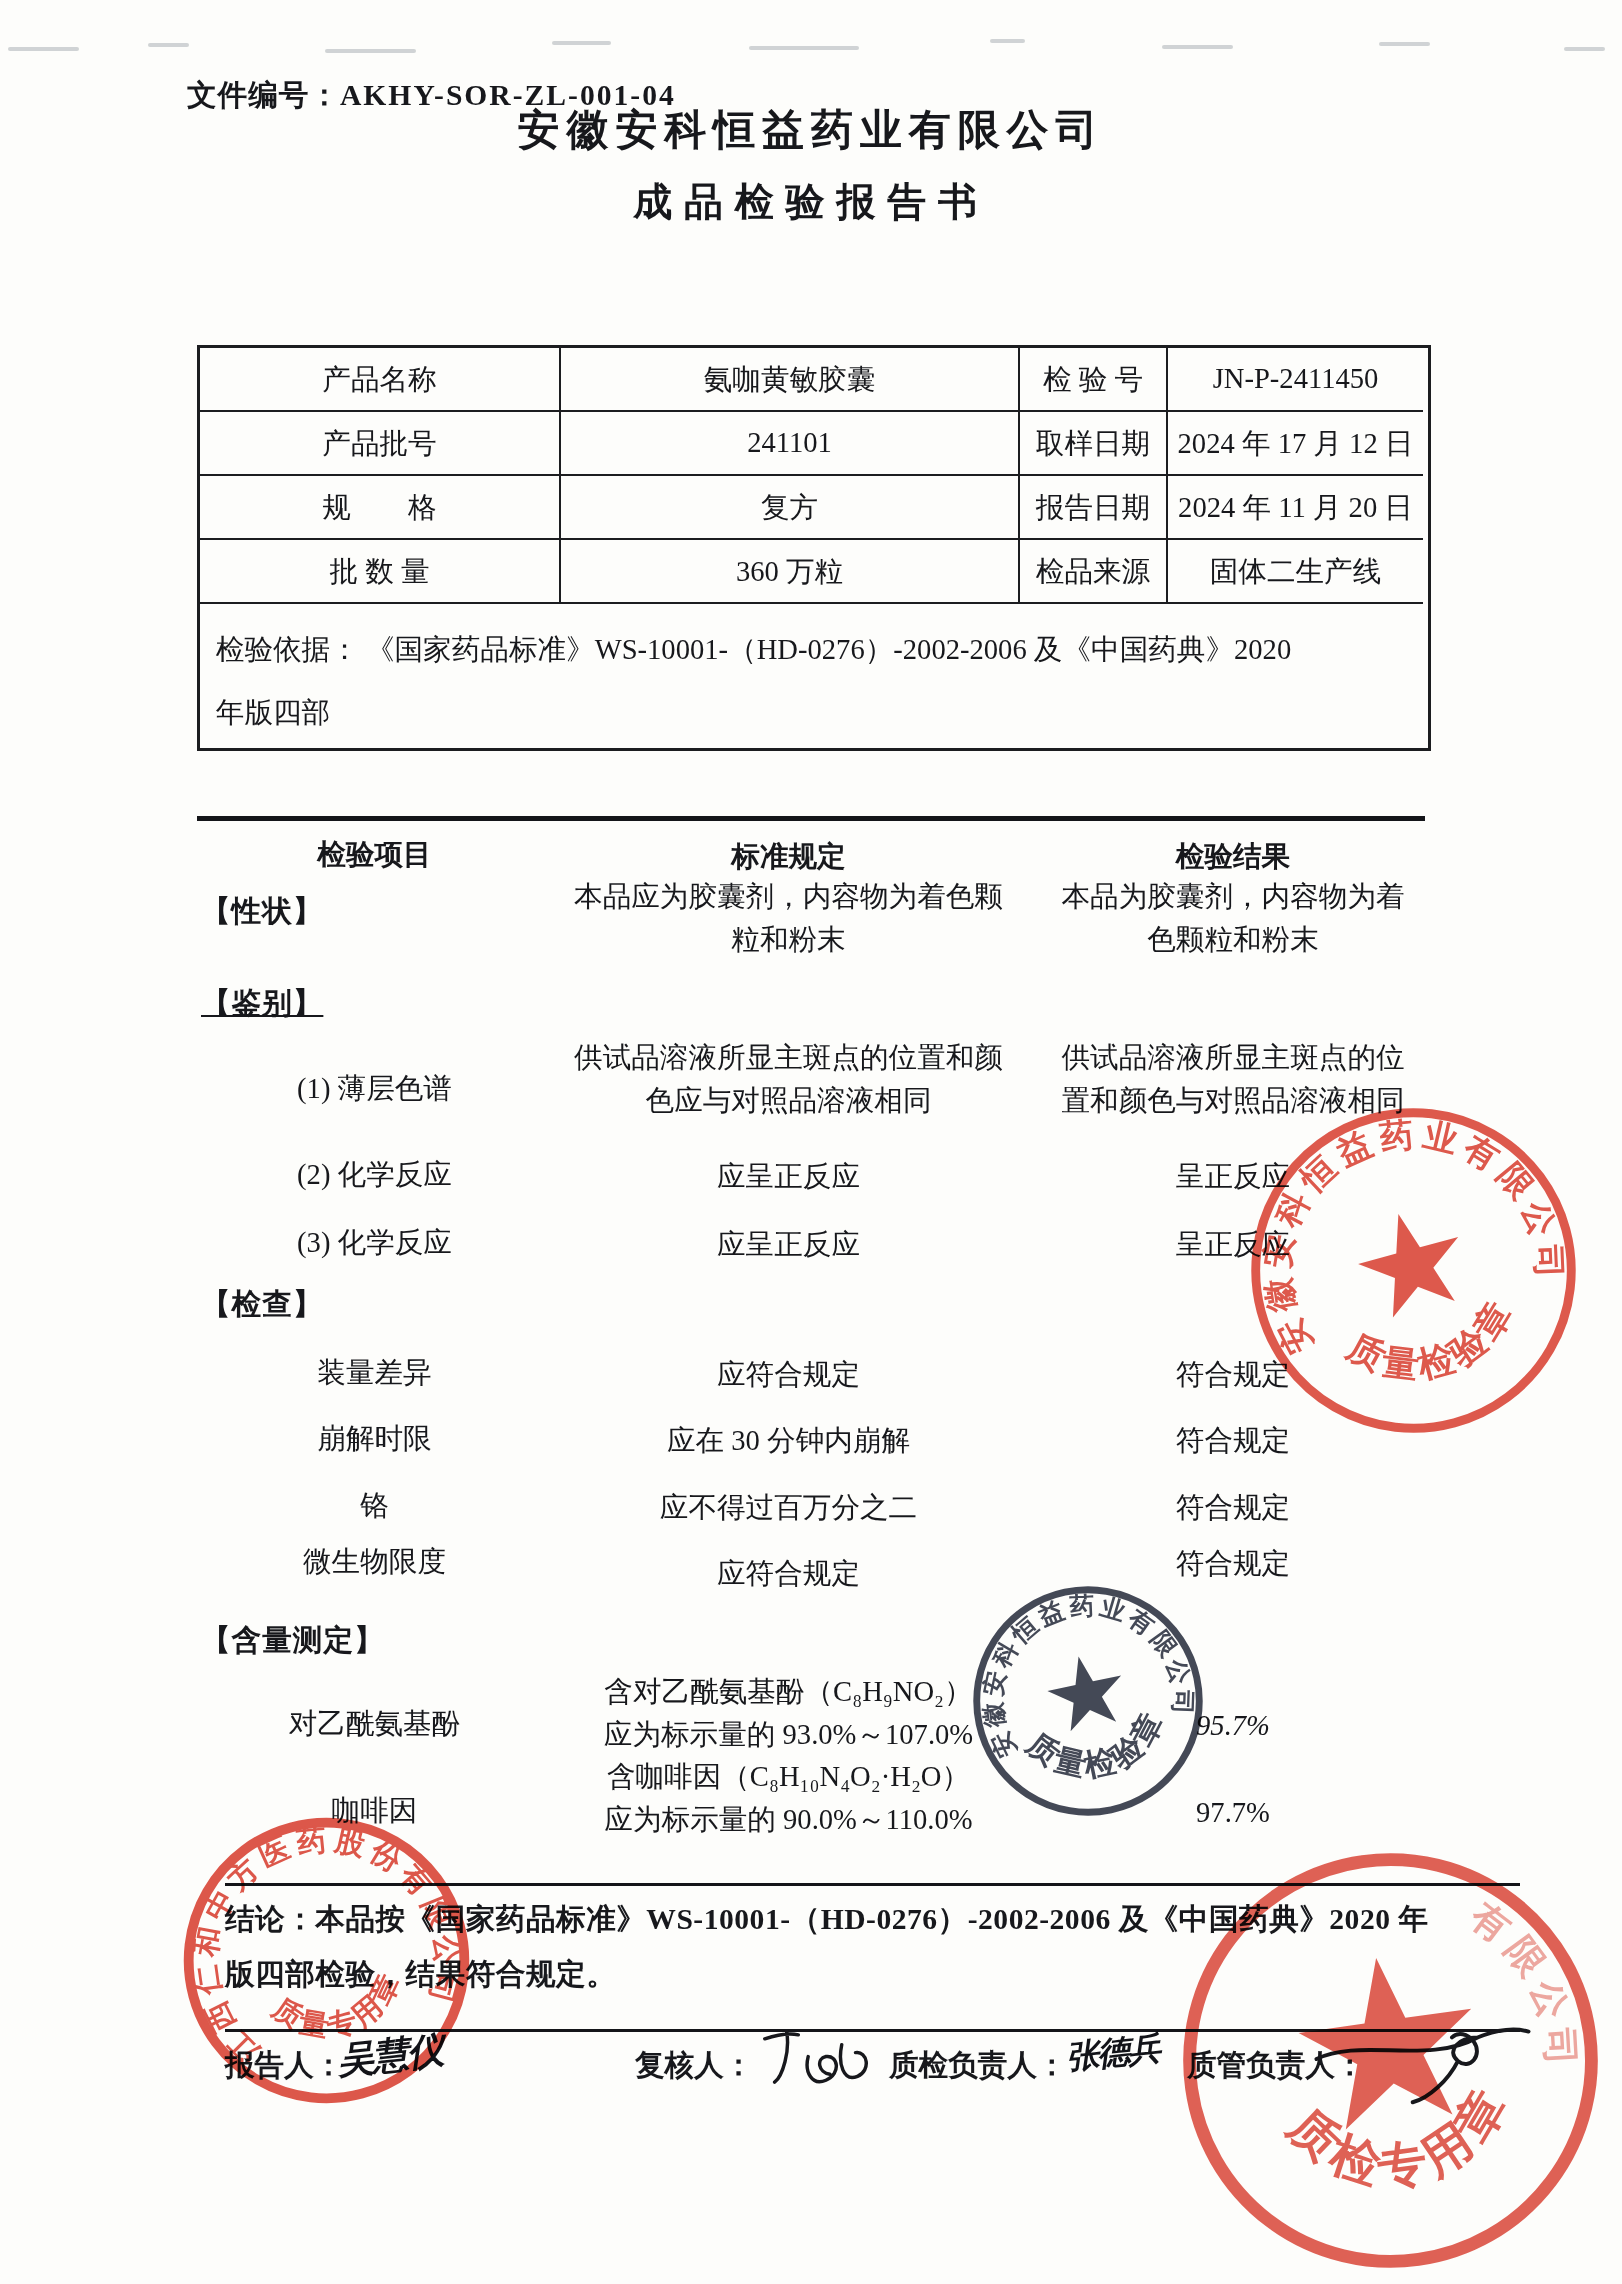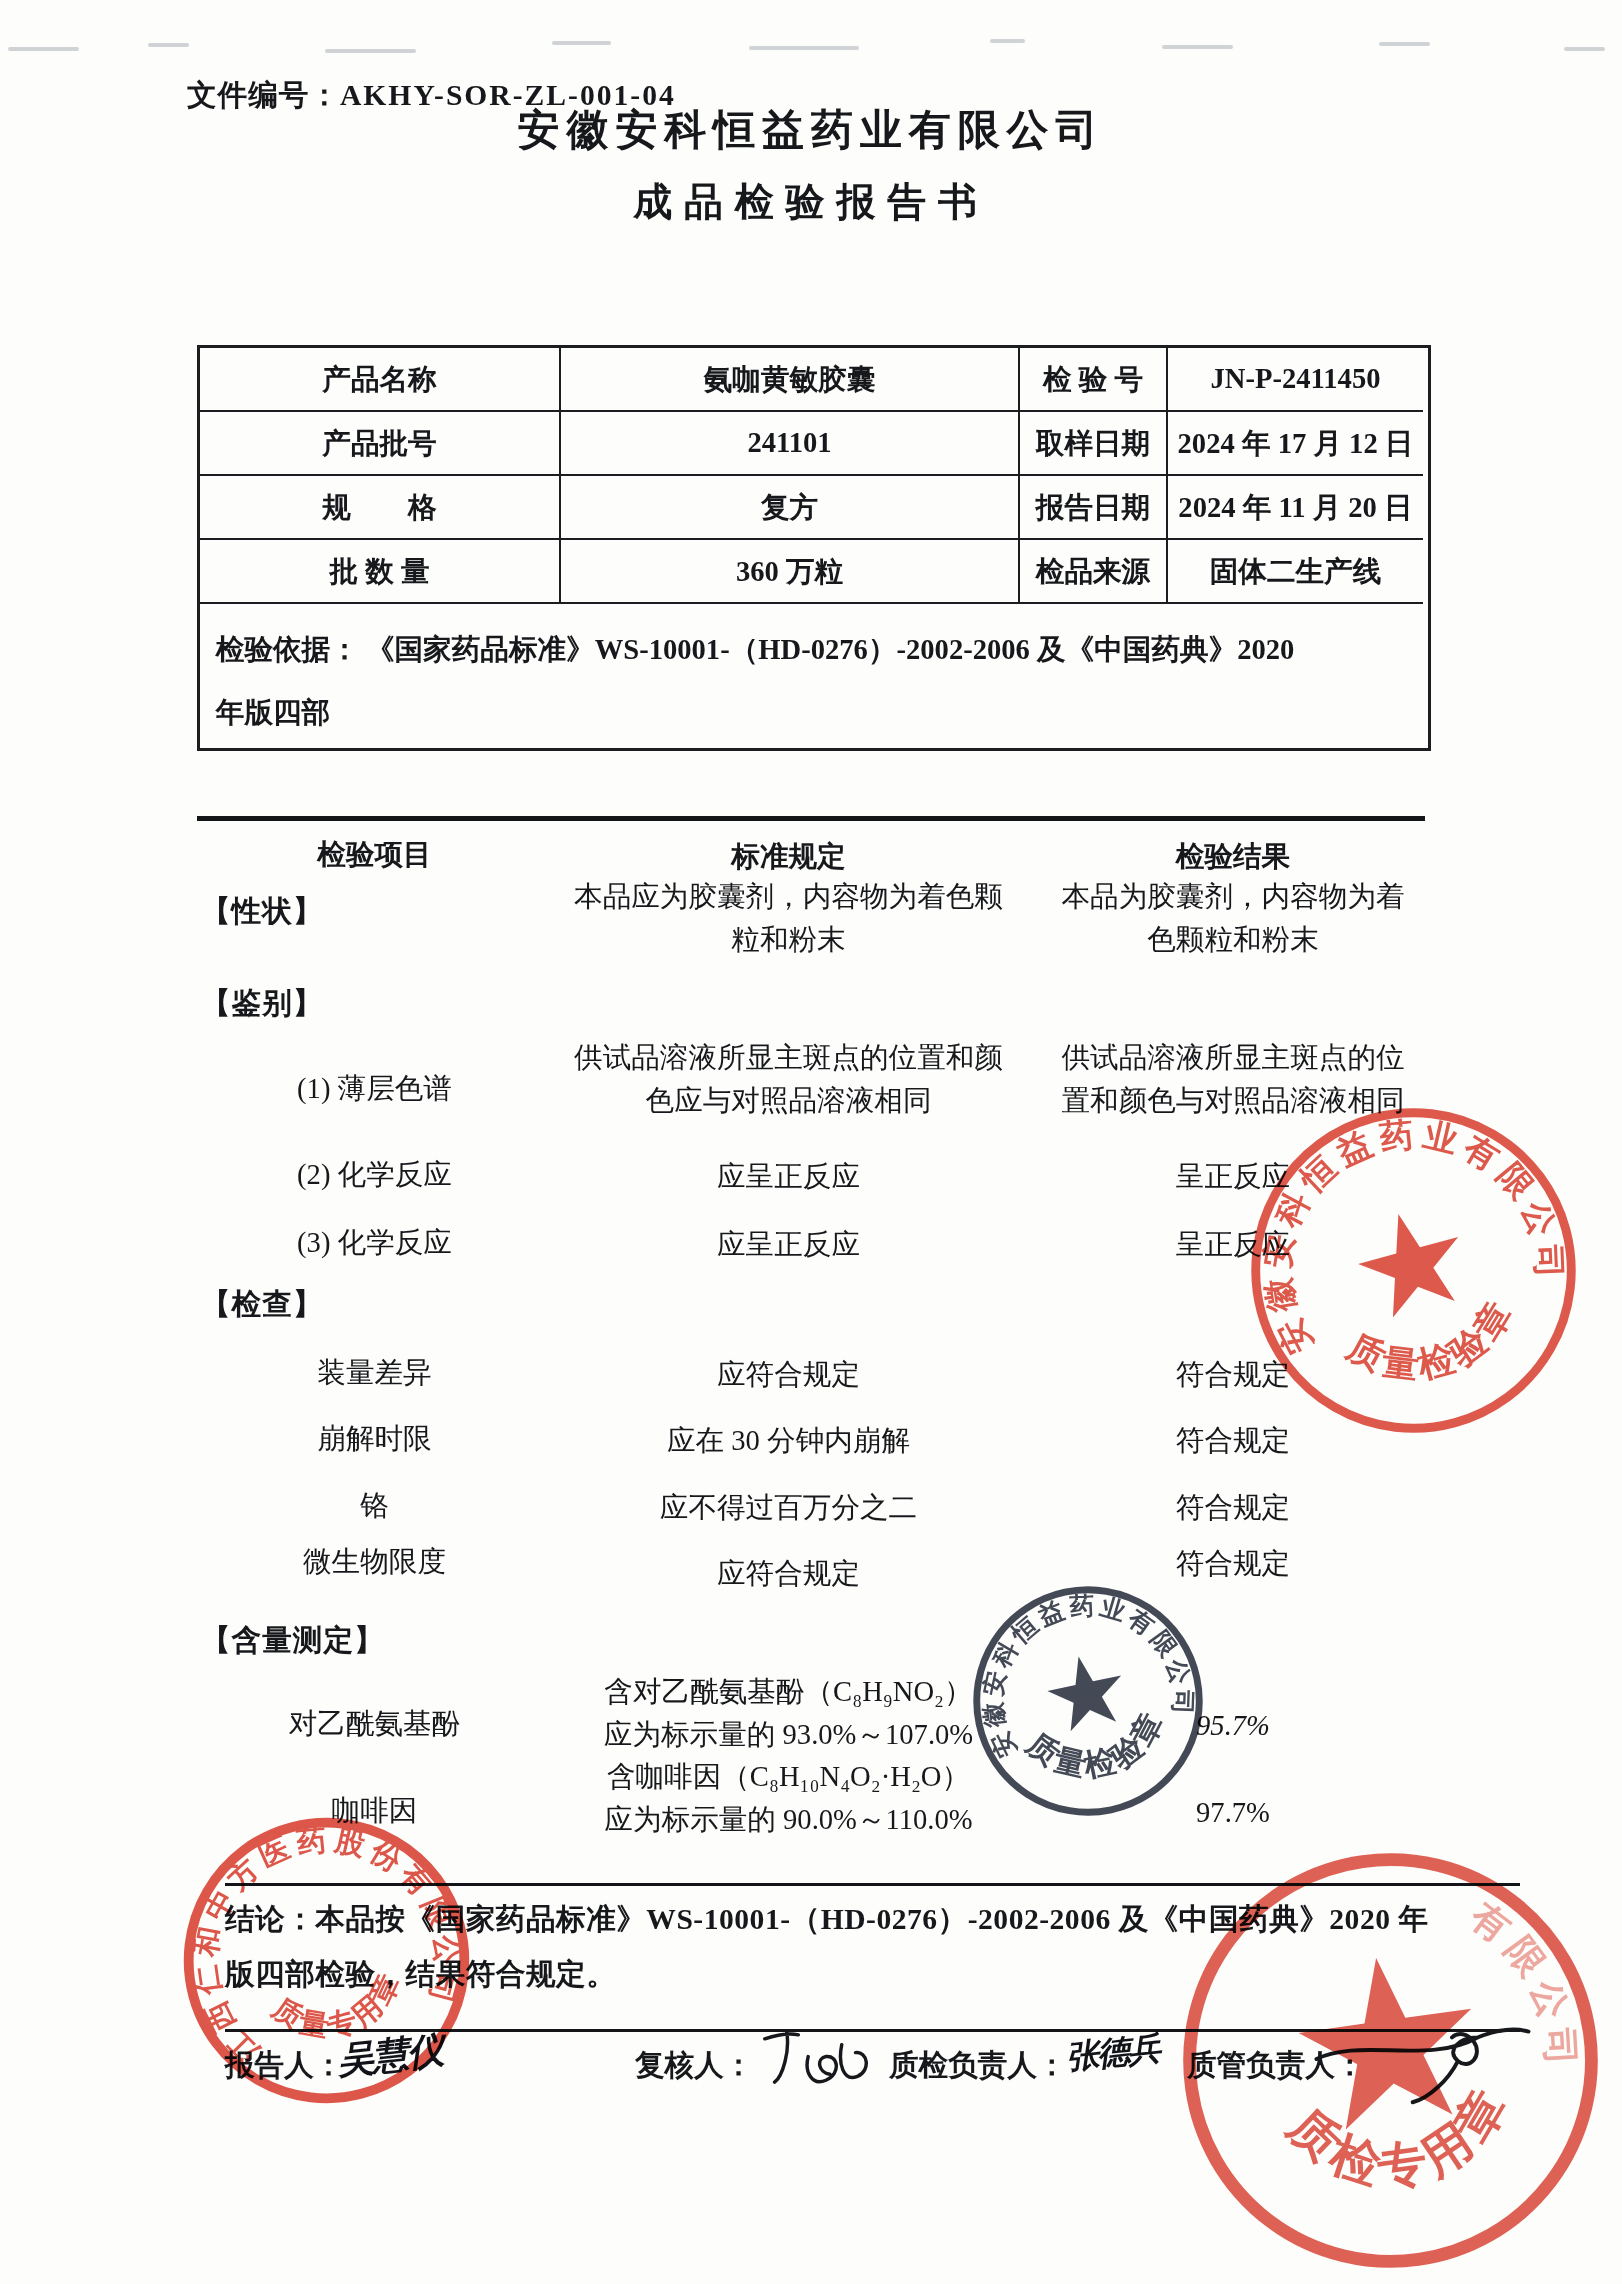--- a/index.html
+++ b/index.html
@@ -8,21 +8,21 @@
   .noise{position:absolute;height:3.9px;background:#9aa0a6;opacity:.45;border-radius:2px;}
   .fileno{position:absolute;left:187px;top:75px;font-size:29.6px;font-weight:600;letter-spacing:1px;}
   .fileno .num{letter-spacing:2px;}
   .t-company{position:absolute;left:197px;top:102px;width:1228px;text-align:center;
              font-size:42px;font-weight:700;letter-spacing:6.9px;}
   .t-doc{position:absolute;left:197px;top:175px;width:1228px;text-align:center;
          font-size:39px;font-weight:700;letter-spacing:11.8px;}
   
   .itable{position:absolute;left:197px;top:345px;width:1228px;border:3px solid #1c1d20;
           display:grid;grid-template-columns:361px 459px 148px 255px;
-          grid-template-rows:64px 64px 64px 64px 144px;font-size:28.6px;font-weight:700;}
+          grid-template-rows:64px 64px 64px 64px 144px;font-size:28.6px;font-weight:400;}
   .cell{box-sizing:border-box;border-right:2px solid #1c1d20;border-bottom:2px solid #1c1d20;
         display:flex;align-items:center;justify-content:center;text-align:center;}
   .cell.last{border-right:none;}
   .basis{grid-column:1 / 5;border-right:none;border-bottom:none;justify-content:flex-start;
          align-items:flex-start;text-align:left;padding:13.8px 17.7px 0 15.8px;line-height:63px;
          white-space:pre-line;}
   
   .rule{position:absolute;background:#141519;}
   .ri{position:absolute;left:197px;width:355px;text-align:center;font-size:28.6px;}
   .rs{position:absolute;left:544px;width:489px;text-align:center;font-size:28.6px;line-height:43px;white-space:pre-line;}
@@ -89,21 +89,21 @@
   <div class="ri hdr" style="top:835px;">检验项目</div>
   <div class="rs hdr" style="top:835px;">标准规定</div>
   <div class="rr hdr" style="top:835px;">检验结果</div>
 
   <div class="sec" style="top:891px;">【性状】</div>
   <div class="rs" style="top:875px;">本品应为胶囊剂，内容物为着色颗
 粒和粉末</div>
   <div class="rr" style="top:875px;">本品为胶囊剂，内容物为着
 色颗粒和粉末</div>
 
-  <div class="sec" style="top:983px;">【鉴别】</div>
+  <div class="sec" style="top:983px;text-decoration:underline;">【鉴别】</div>
   <div class="ri" style="top:1069px;">(1) 薄层色谱</div>
   <div class="rs" style="top:1036px;">供试品溶液所显主斑点的位置和颜
 色应与对照品溶液相同</div>
   <div class="rr" style="top:1036px;">供试品溶液所显主斑点的位
 置和颜色与对照品溶液相同</div>
 
   <div class="ri" style="top:1155px;">(2) 化学反应</div>
   <div class="rs" style="top:1155px;">应呈正反应</div>
   <div class="rr" style="top:1155px;">呈正反应</div>
 

